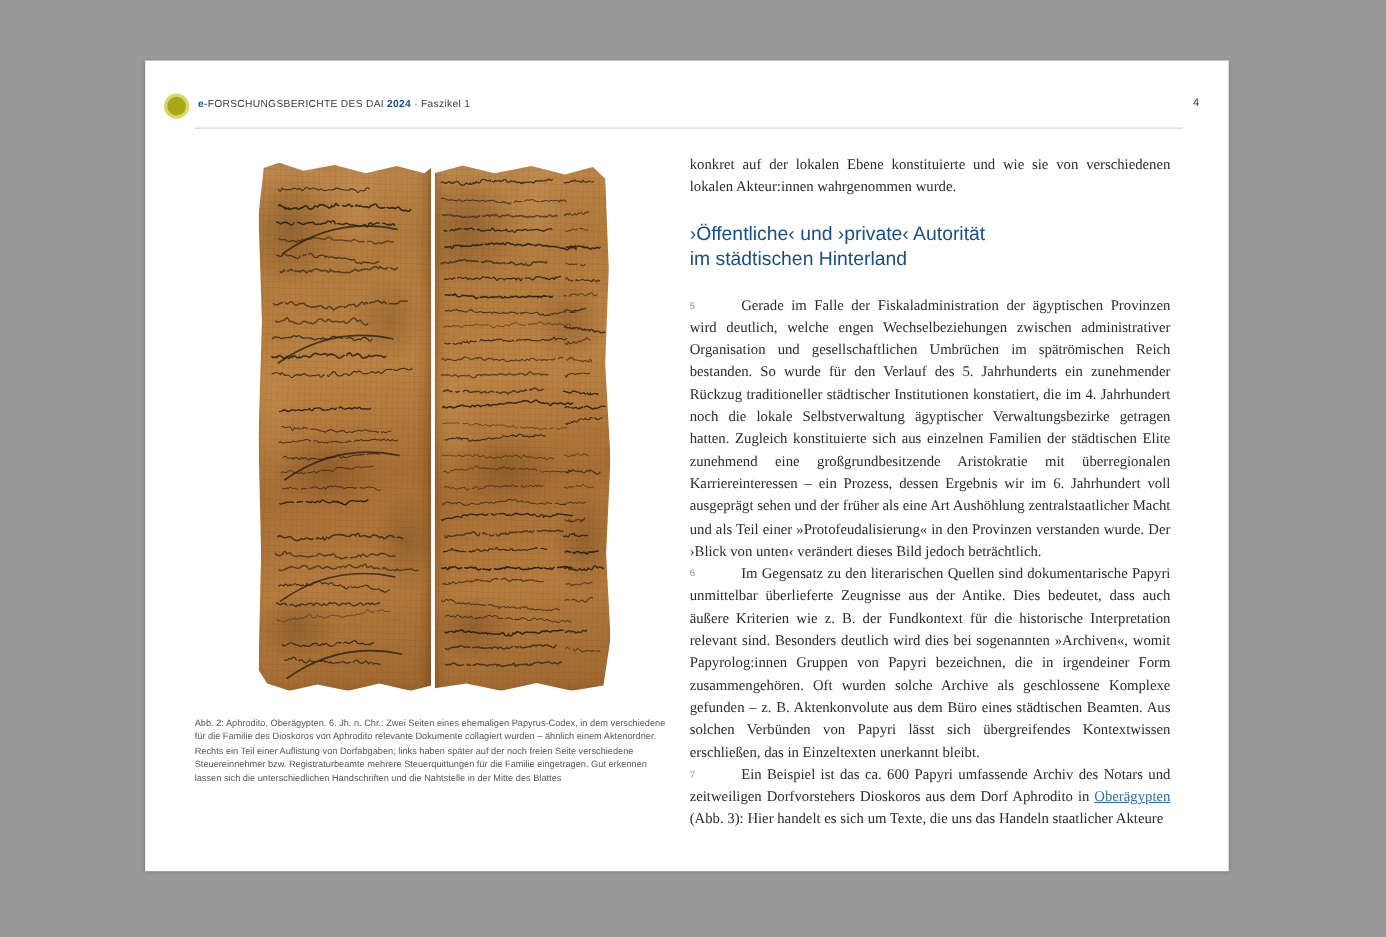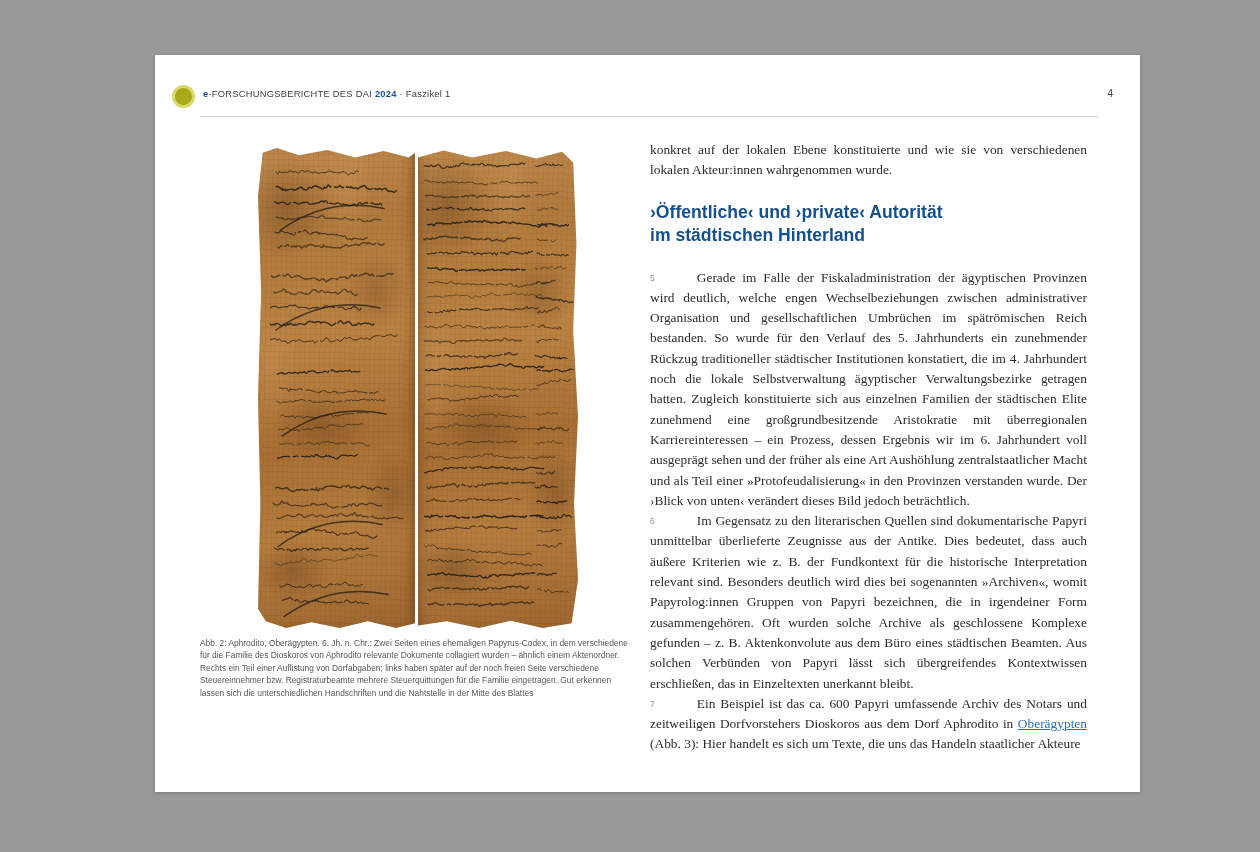--- a/index.html
+++ b/index.html
@@ -6,21 +6,21 @@
   html, body {
     margin: 0; padding: 0;
     width: 1260px; height: 852px;
     background: #999999;
     font-family: "Liberation Serif", serif;
     overflow: hidden;
   }
 
   #page {
     position: absolute;
-    left: 155px; top: 55px;
+    left: 132px; top: 55px;
     width: 985px; height: 737px;
     background: #ffffff;
     box-shadow: 0 1px 4px rgba(0,0,0,0.22);
   }
 
   
   #header {
     position: absolute;
     left: 0; top: 0;
     width: 100%; height: 60px;
@@ -130,21 +130,21 @@
     left: 157px; top: 4px;
     width: 3px; height: 474px;
     background: linear-gradient(to bottom,
       rgba(255,255,255,0.85), rgba(250,248,244,0.5) 30%,
       rgba(255,255,255,0.9) 55%, rgba(245,240,235,0.45) 80%, rgba(255,255,255,0.8));
   }
   .script { position: absolute; inset: 0; pointer-events: none; }
 
   
   #caption {
-    margin-top: 2px;
+    margin-top: 16px;
     width: 432px;
     font-family: "Liberation Sans", sans-serif;
     font-size: 8.4px;
     line-height: 12.4px;
     color: #555555;
     text-align: left;
   }
 
   
   .body-p {
@@ -162,21 +162,21 @@
   .pnum {
     font-family: "Liberation Sans", sans-serif;
     font-size: 8.6px;
     color: #909090;
     vertical-align: 1px;
     margin-right: 42px;
   }
   h2#section-heading {
     font-family: "Liberation Sans", sans-serif;
     font-size: 17.6px;
-    font-weight: bold;
+    font-weight: normal;
     line-height: 23px;
     color: #16508c;
     margin: 0 0 21px 0;
   }
   a.inline-link {
     color: #2f6fb5;
   }
 </style>
 </head>
 <body>

